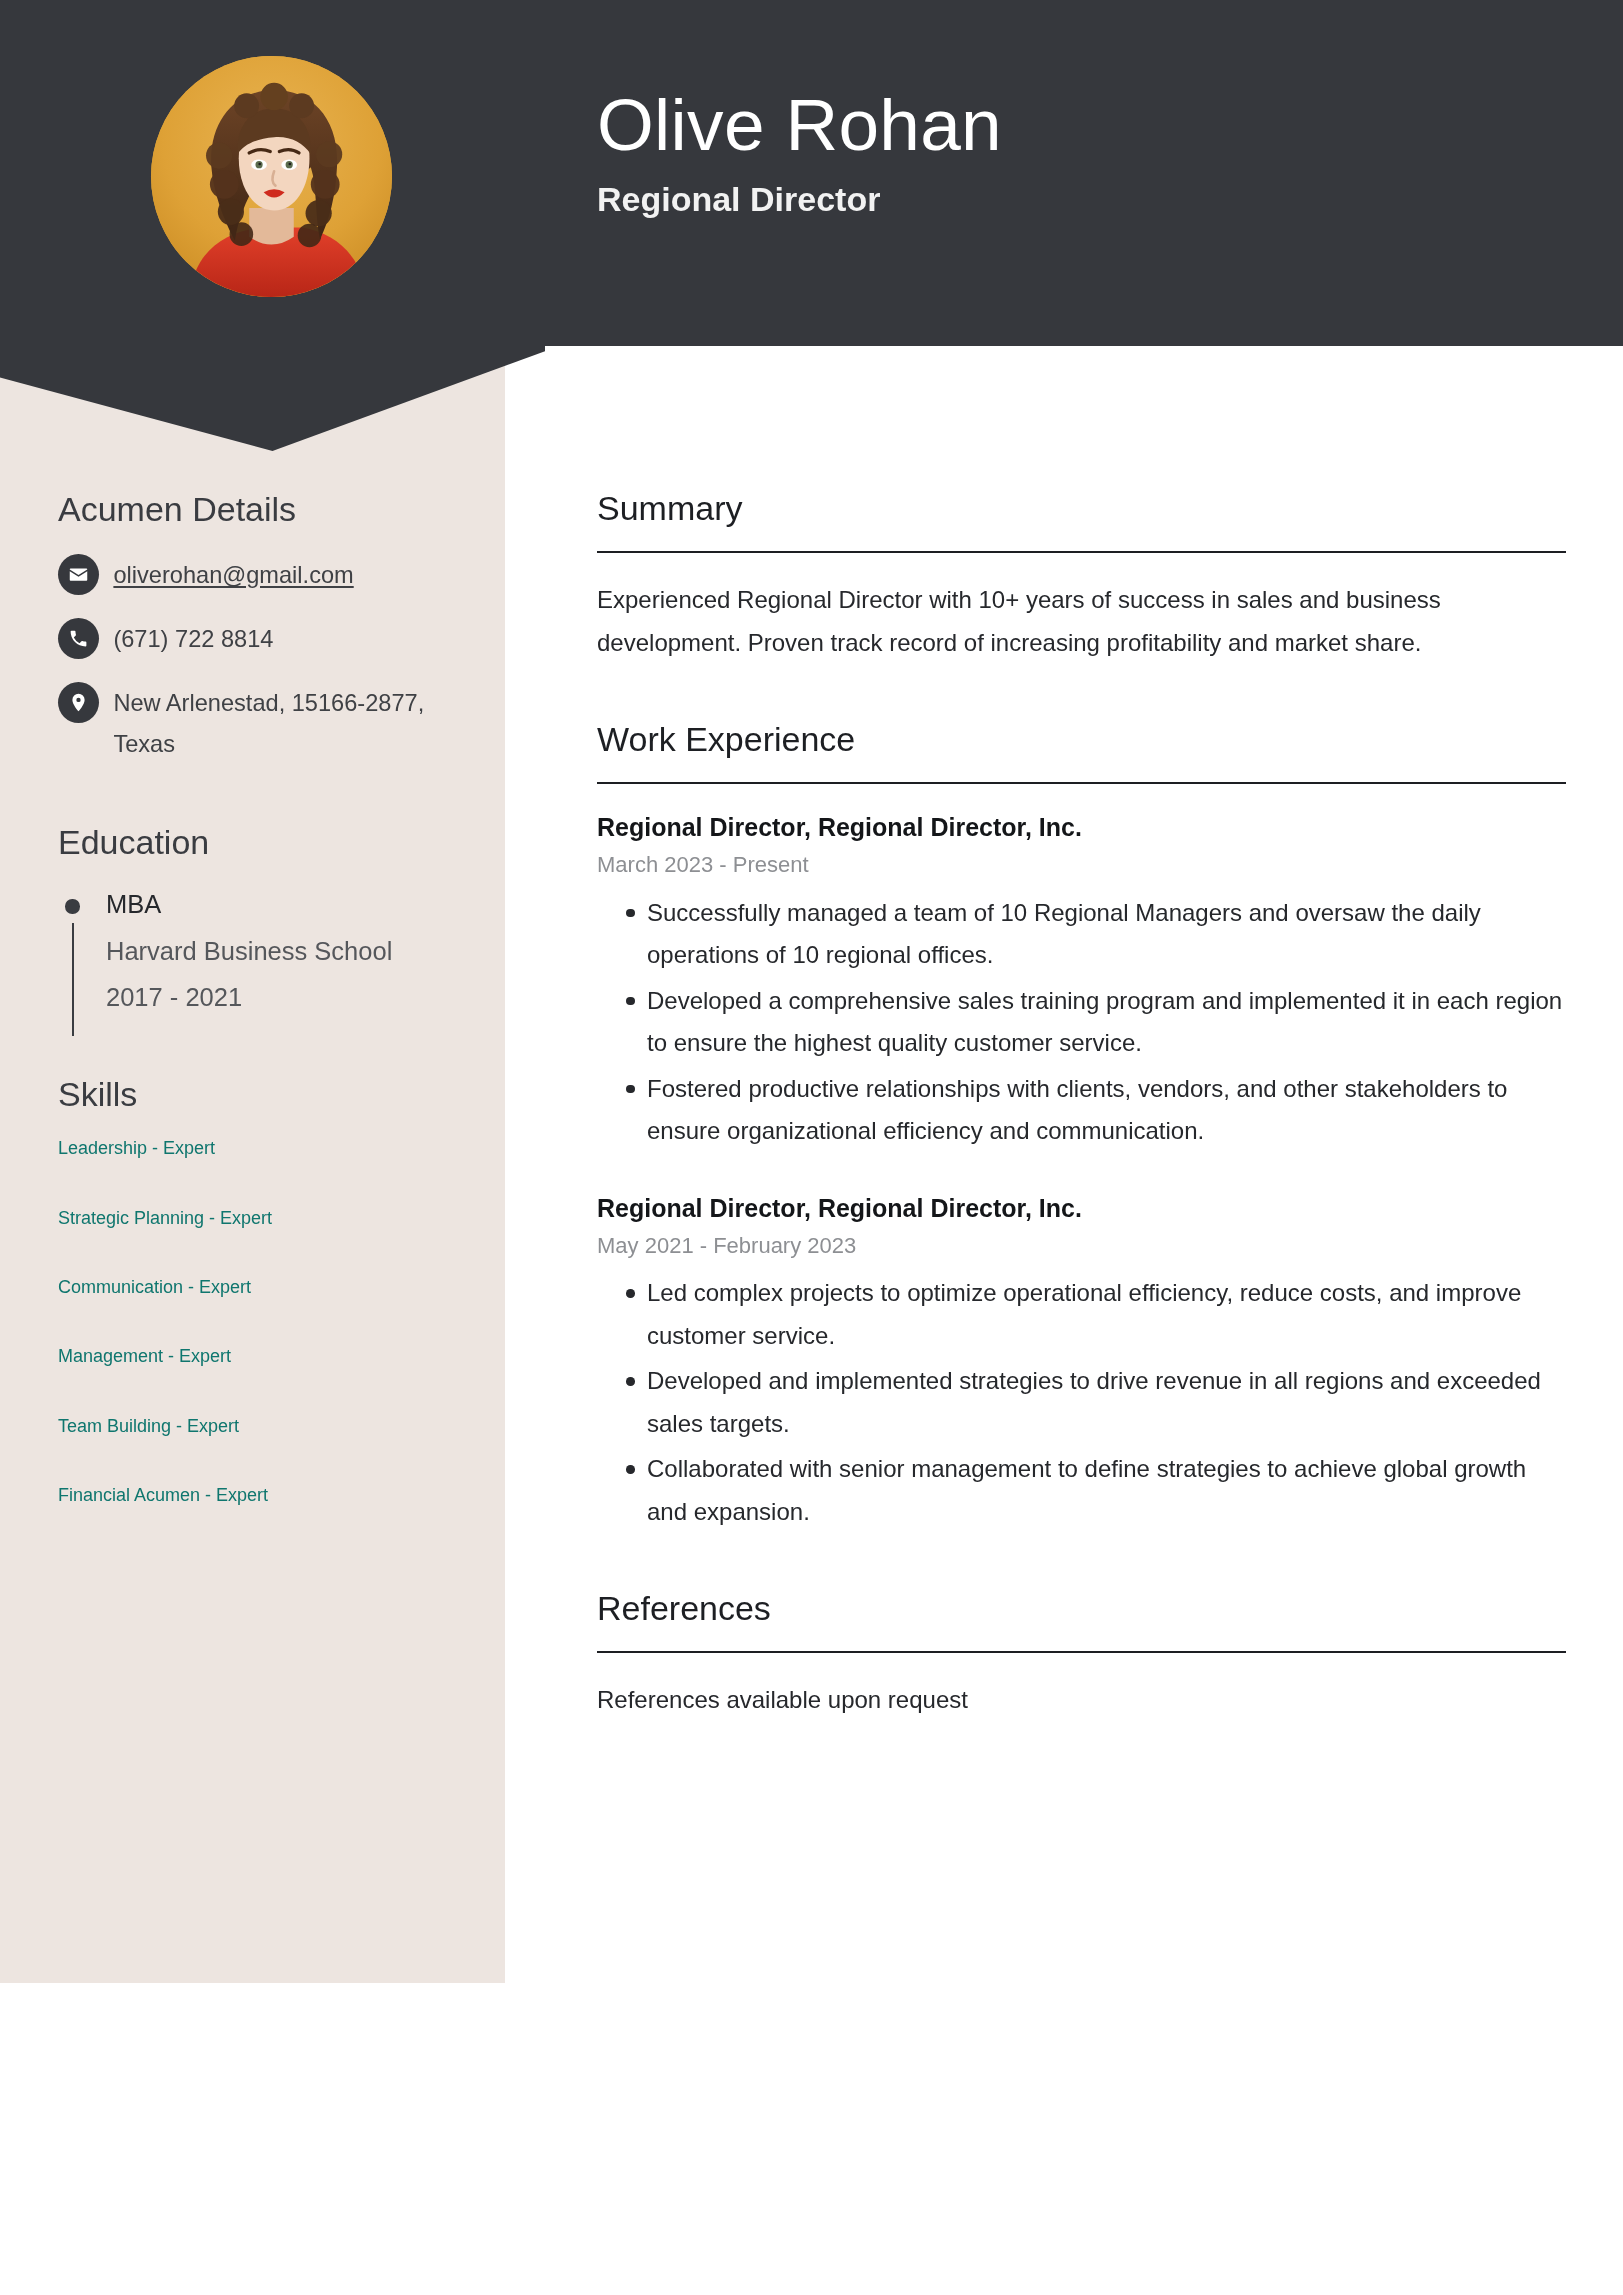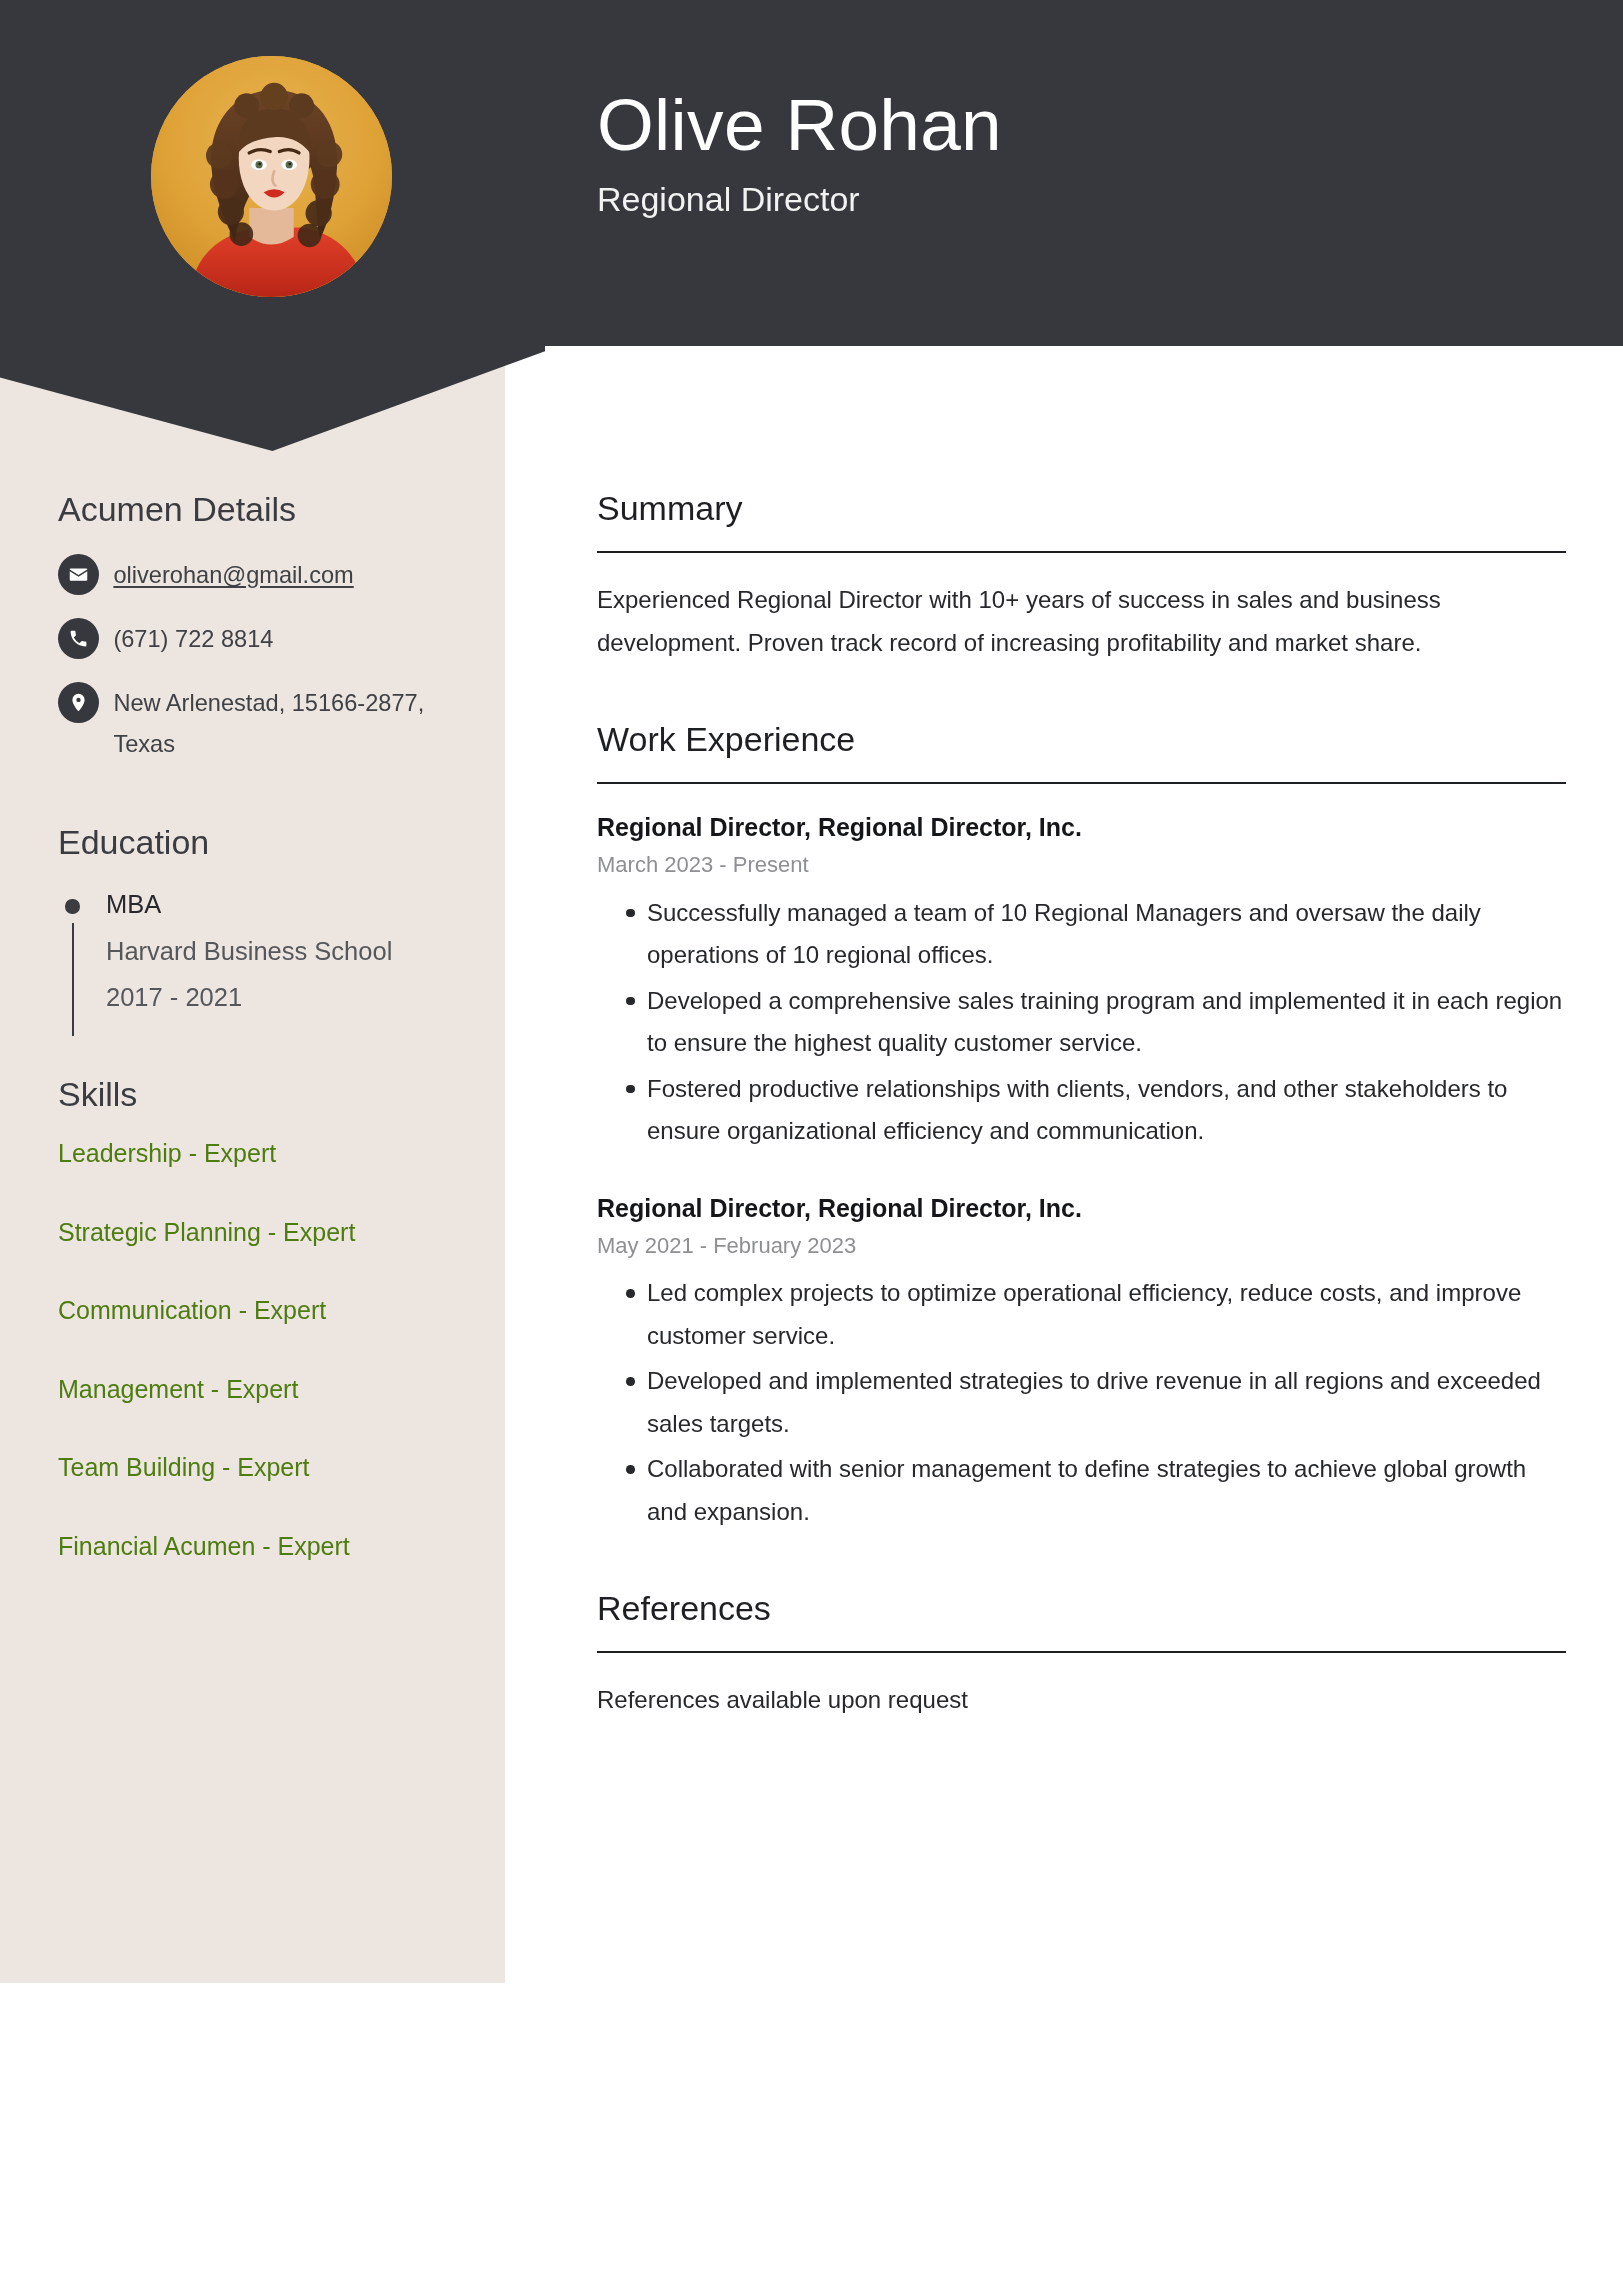--- a/index.html
+++ b/index.html
@@ -59,21 +59,21 @@
     font-size:73px;
     line-height:1.12;
     font-weight:300;
     color:#ffffff;
     letter-spacing:0.3px;
   }
   .job-title {
     margin-top:13px;
     font-size:34px;
     line-height:1.2;
-    font-weight:400;
+    font-weight:700;
     color:#f2f2f2;
   }
 
   
   .sidebar-inner {
     position:absolute;
     left:58px; top:488px;
     width:406px;
   }
   .side-heading {
@@ -141,23 +141,23 @@
   }
   .edu-school, .edu-dates {
     font-size:25.5px;
     line-height:1.6;
     color:#55575b;
   }
   .edu-school { margin-bottom:5.2px; }
 
   
   .skill-item {
-    font-size:25px;
+    font-size:18px;
     line-height:1.3;
-    color:#4d7c0f;
+    color:#0f766e;
     margin-bottom:46px;
   }
   .skill-item:last-child { margin-bottom:0; }
 
   
   .main {
     position:absolute;
     left:597px; top:488px;
     width:969px;
   }

